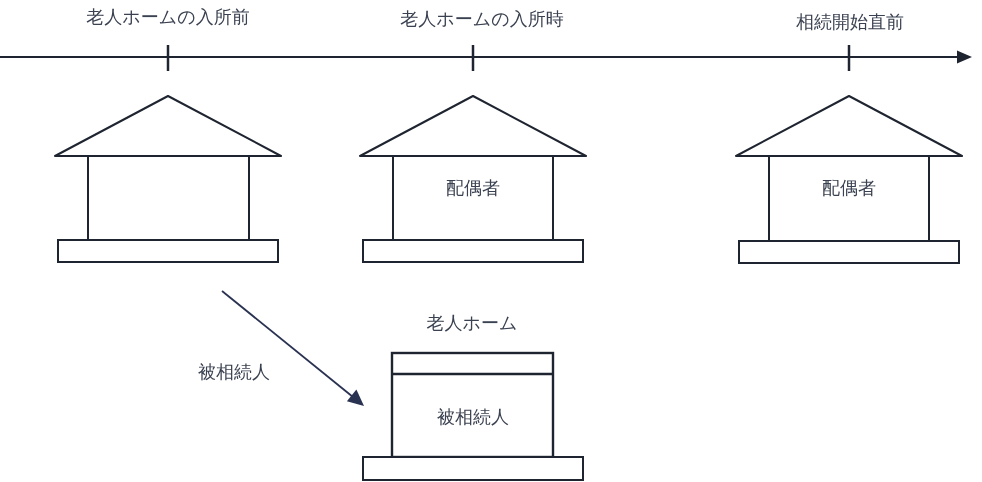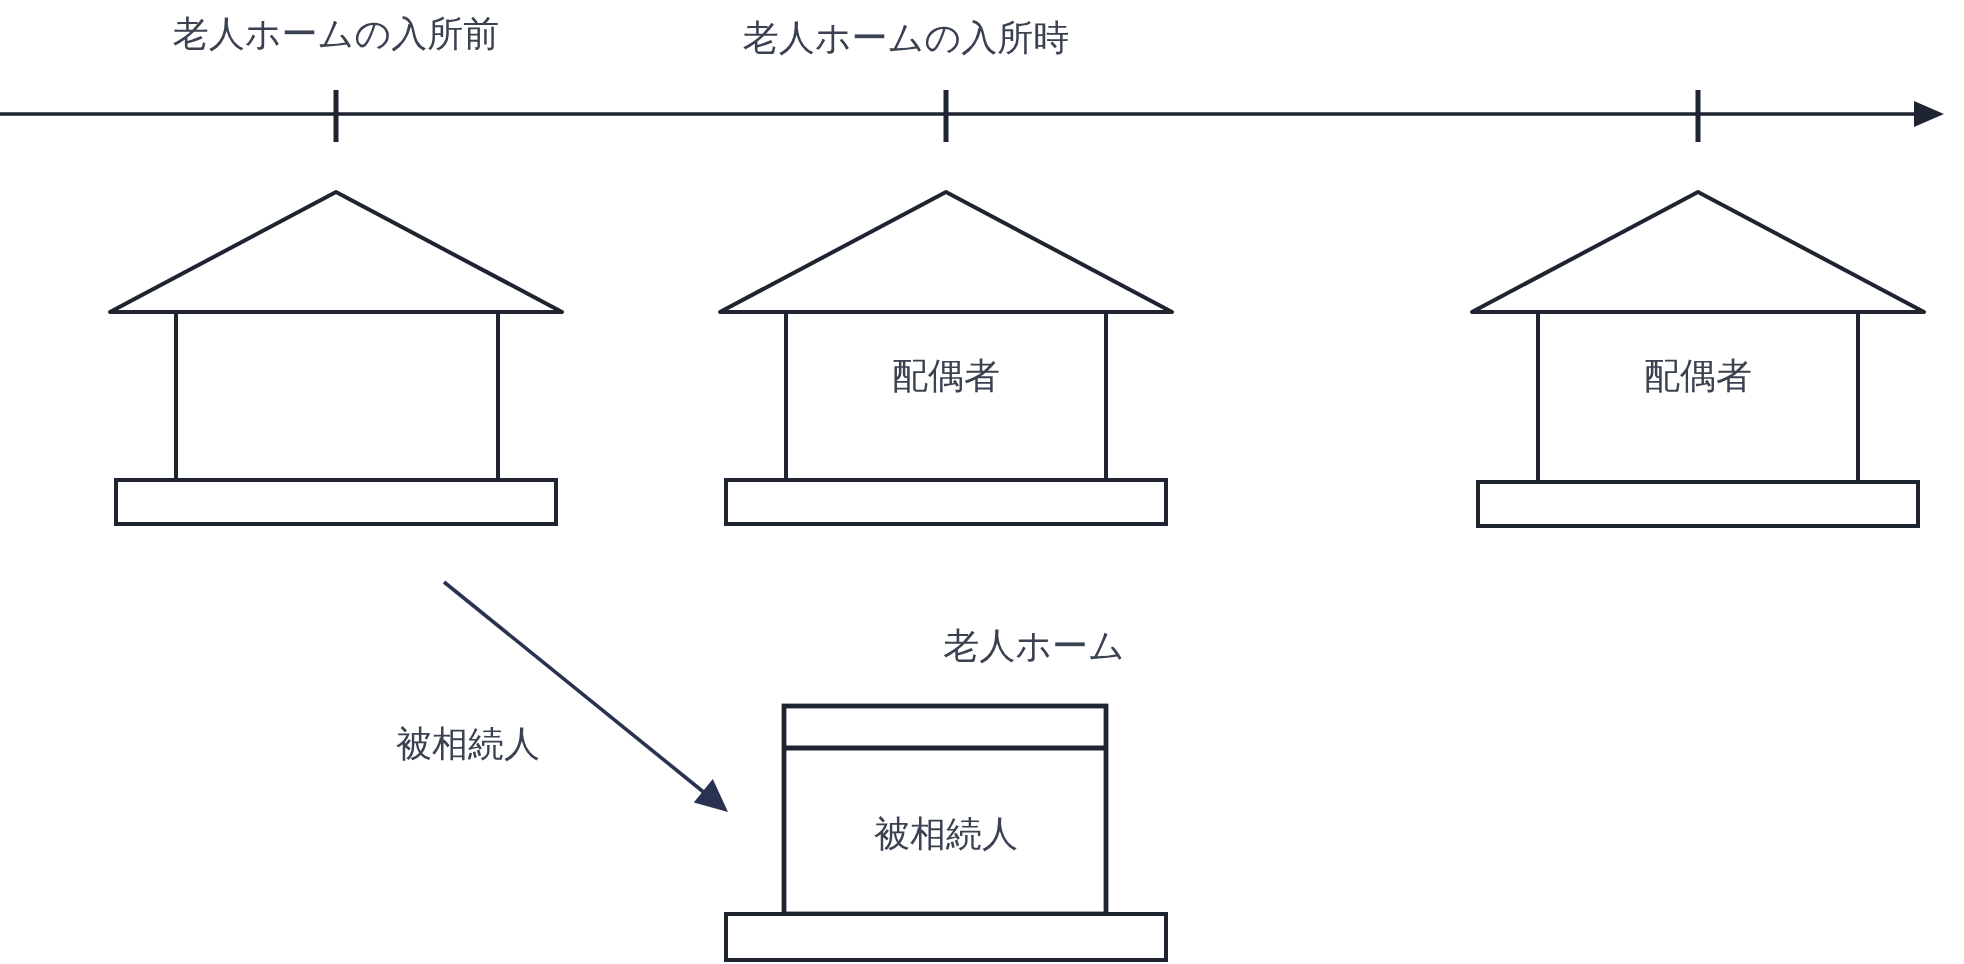--- a/index.html
+++ b/index.html
@@ -68,23 +68,24 @@
       <rect x="363" y="457" width="220" height="23" fill="#fff" stroke="var(--line)" stroke-width="2"></rect>
     </g>
 
     <g>
       <line x1="222" y1="291" x2="353" y2="397" stroke="var(--arrow)" stroke-width="1.8"></line>
       <polygon points="364,406 346.9,401.2 356.4,389.5" fill="var(--arrow)"></polygon>
     </g>
   </svg>
 
   <div class="lbl" style="left:168px;top:7px;">老人ホームの入所前</div>
-  <div class="lbl" style="left:453px;top:9px;">老人ホームの入所時</div>
+  <div class="lbl" style="left:482px;top:9px;">老人ホームの入所時</div>
+  <div class="lbl" style="left:850px;top:12px;">相続開始直前</div>
 
   <div class="lbl" style="left:473px;top:178px;">配偶者</div>
   <div class="lbl" style="left:849px;top:178px;">配偶者</div>
 
-  <div class="lbl" style="left:472px;top:313px;margin-left:45px;">老人ホーム</div>
+  <div class="lbl" style="left:472px;top:313px;">老人ホーム</div>
   <div class="lbl" style="left:473px;top:407px;">被相続人</div>
 
   <div class="lbl" style="left:234px;top:362px;">被相続人</div>
 
 </div>
 
 </body></html>

